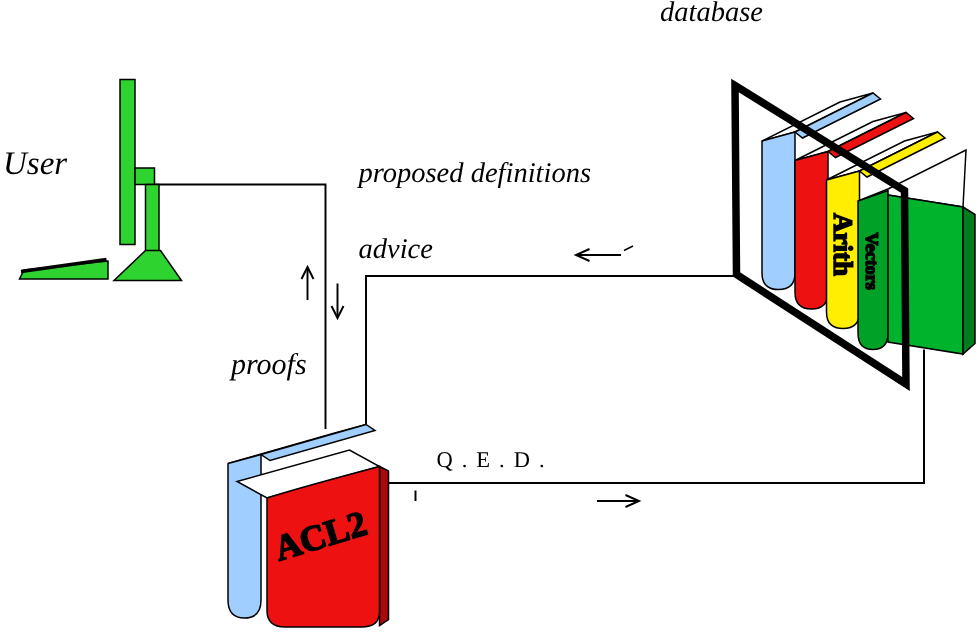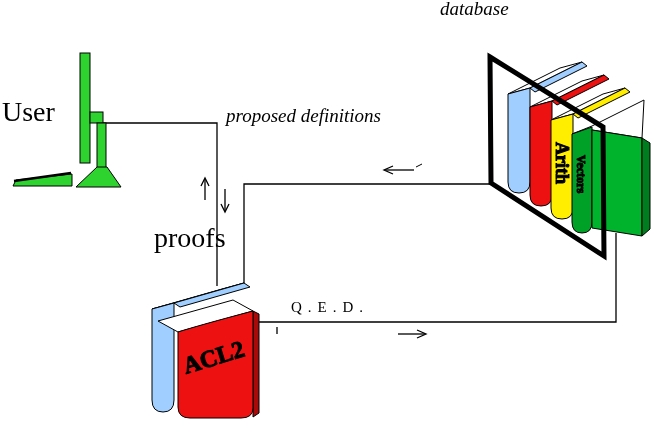--- a/index.html
+++ b/index.html
@@ -1,23 +1,23 @@
 <!DOCTYPE html>
 <html><head>
 <meta charset="utf-8">
 <style>
   html,body{margin:0;padding:0;background:#fff;}
   #stage{position:relative;width:651px;height:425px;background:#fff;overflow:hidden;
          font-family:"Liberation Serif",serif;color:#000;}
   #diagram-svg{position:absolute;left:0;top:0;}
   .lbl{position:absolute;color:#000;white-space:pre;}
-  .lbl-user{left:2px;top:96px;font-size:28px;text-align:center;}
+  .lbl-user{left:2px;top:96px;font-style:italic;font-size:22px;text-align:center;}
   .lbl-database{left:440px;top:-2px;font-style:italic;font-size:19px;}
-  .lbl-proposed{left:226px;top:73px;font-style:italic;font-size:19px;line-height:17px;}
-  .lbl-proofs{left:154px;top:222px;font-size:28px;}
+  .lbl-proposed{left:239px;top:73px;font-style:italic;font-size:19px;line-height:17px;}
+  .lbl-proofs{left:154px;top:232px;font-style:italic;font-size:20px;}
   .lbl-qed{left:291px;top:299px;font-size:15px;font-weight:normal;letter-spacing:6px;}
   .spine-text{font-family:"Liberation Serif",serif;font-weight:bold;}
 </style>
 </head>
 <body>
 
 <div id="stage">
 
   <svg id="diagram-svg" width="651" height="425" viewBox="0 0 651 425">
 
@@ -101,17 +101,18 @@
         <path d="M178,332 Q200,325 253,311 L253,408 Q253,418 241,418 L190,418 Q178,418 178,407 Z" fill="#ee1111"></path>
         <text class="spine-text" transform="translate(186,374) rotate(-17)" font-size="24" fill="#000">ACL2</text>
       </g>
     </g>
   </svg>
 
   <div class="lbl lbl-user">User</div>
   <div class="lbl lbl-database">database</div>
   <div class="lbl lbl-proposed">
     <div>proposed definitions</div>
+    <div>advice</div>
   </div>
   <div class="lbl lbl-proofs">proofs</div>
   <div class="lbl lbl-qed">Q.E.D.</div>
 
 </div>
 
 </body></html>

